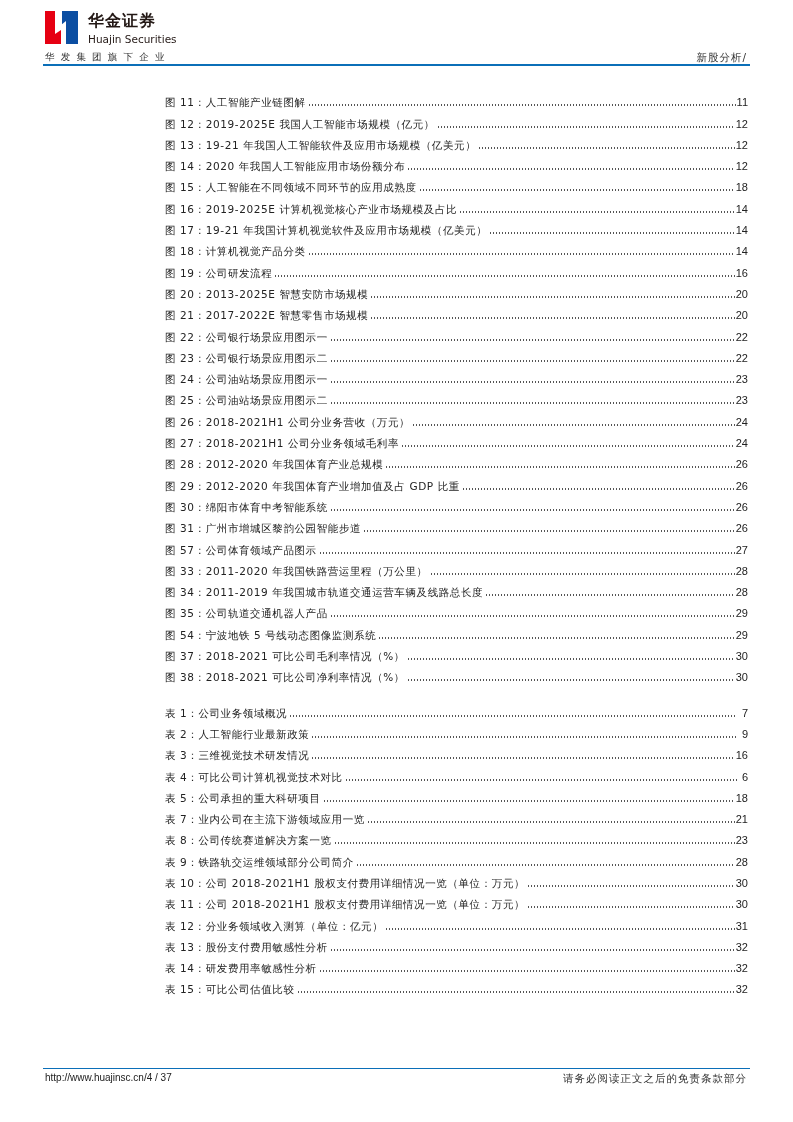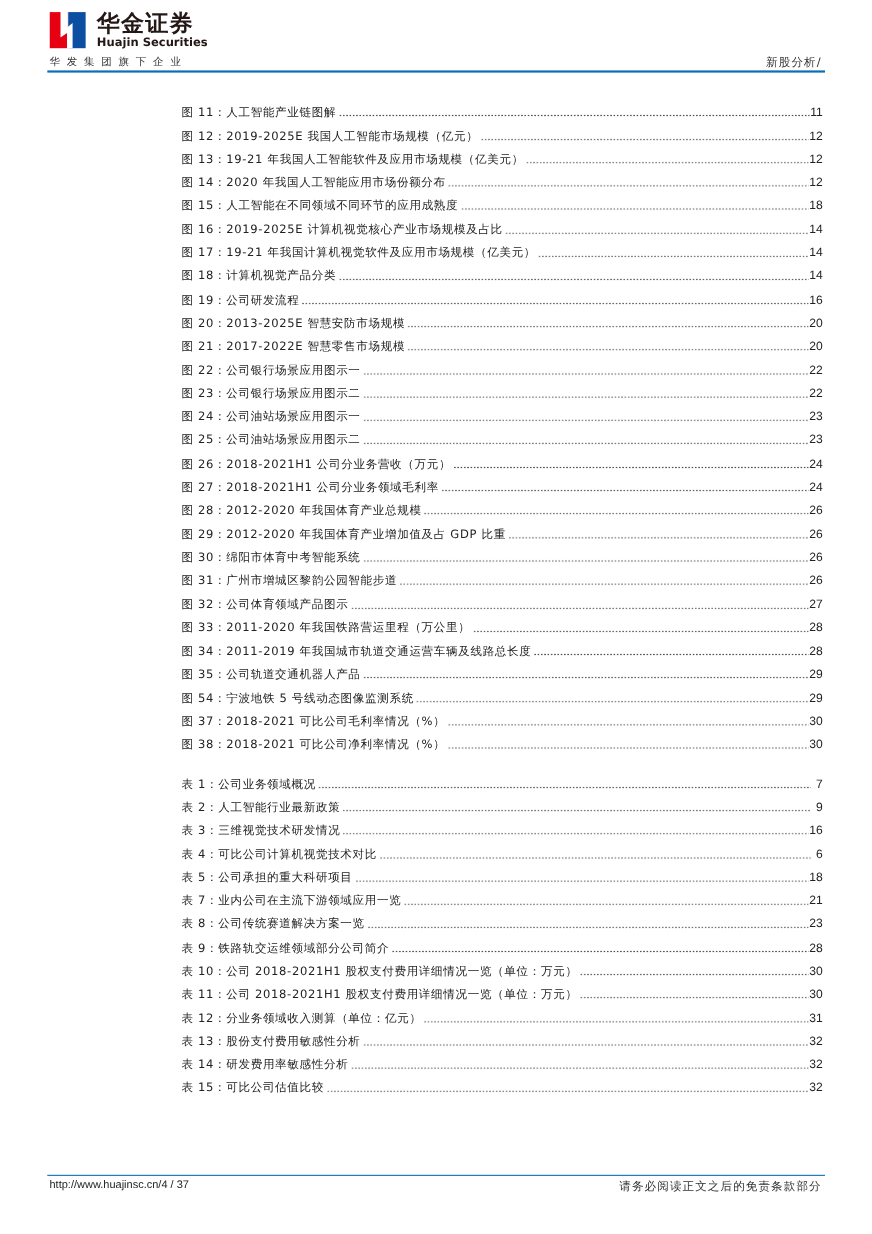--- a/index.html
+++ b/index.html
@@ -4,25 +4,25 @@
 <style>
   html, body { margin: 0; padding: 0; background: #ffffff; }
   body {
     width: 793px; height: 1122px; position: relative; overflow: hidden;
     font-family: "DejaVu Sans", "Liberation Sans", sans-serif;
     color: #222;
   }
   .header { position: absolute; left: 0; top: 0; width: 793px; height: 70px; }
   .logo-mark { position: absolute; left: 45px; top: 11px; width: 33px; height: 33px; }
   .logo-cn {
-    position: absolute; left: 88px; top: 10px; font-size: 21px; font-weight: bold;
+    position: absolute; left: 88px; top: 10px; font-size: 16px; font-weight: bold;
     color: #231815; letter-spacing: 1px; line-height: 22px;
   }
   .logo-en {
-    position: absolute; left: 88px; top: 33px; font-size: 10.5px; font-weight: bold;
+    position: absolute; left: 88px; top: 33px; font-size: 10.5px; font-weight: normal;
     color: #231815; font-family: "DejaVu Sans", sans-serif; line-height: 12px;
   }
   .logo-sub {
     position: absolute; left: 45px; top: 52px; font-size: 9.5px; color: #333;
     letter-spacing: 6.2px; line-height: 10px;
   }
   .header-right {
     position: absolute; right: 46px; top: 51px; font-size: 10.5px; color: #333;
     letter-spacing: 1px; line-height: 12px;
   }
@@ -172,21 +172,21 @@
         <span class="toc-label">图 30：绵阳市体育中考智能系统</span>
         <span class="toc-dots"></span>
         <span class="toc-page">26</span>
       </div>
       <div class="toc-row">
         <span class="toc-label">图 31：广州市增城区黎韵公园智能步道</span>
         <span class="toc-dots"></span>
         <span class="toc-page">26</span>
       </div>
       <div class="toc-row">
-        <span class="toc-label">图 32：公司体育领域产品图示</span>
+        <span class="toc-label">图 57：公司体育领域产品图示</span>
         <span class="toc-dots"></span>
         <span class="toc-page">27</span>
       </div>
       <div class="toc-row">
         <span class="toc-label">图 33：2011-2020 年我国铁路营运里程（万公里）</span>
         <span class="toc-dots"></span>
         <span class="toc-page">28</span>
       </div>
       <div class="toc-row">
         <span class="toc-label">图 34：2011-2019 年我国城市轨道交通运营车辆及线路总长度</span>

